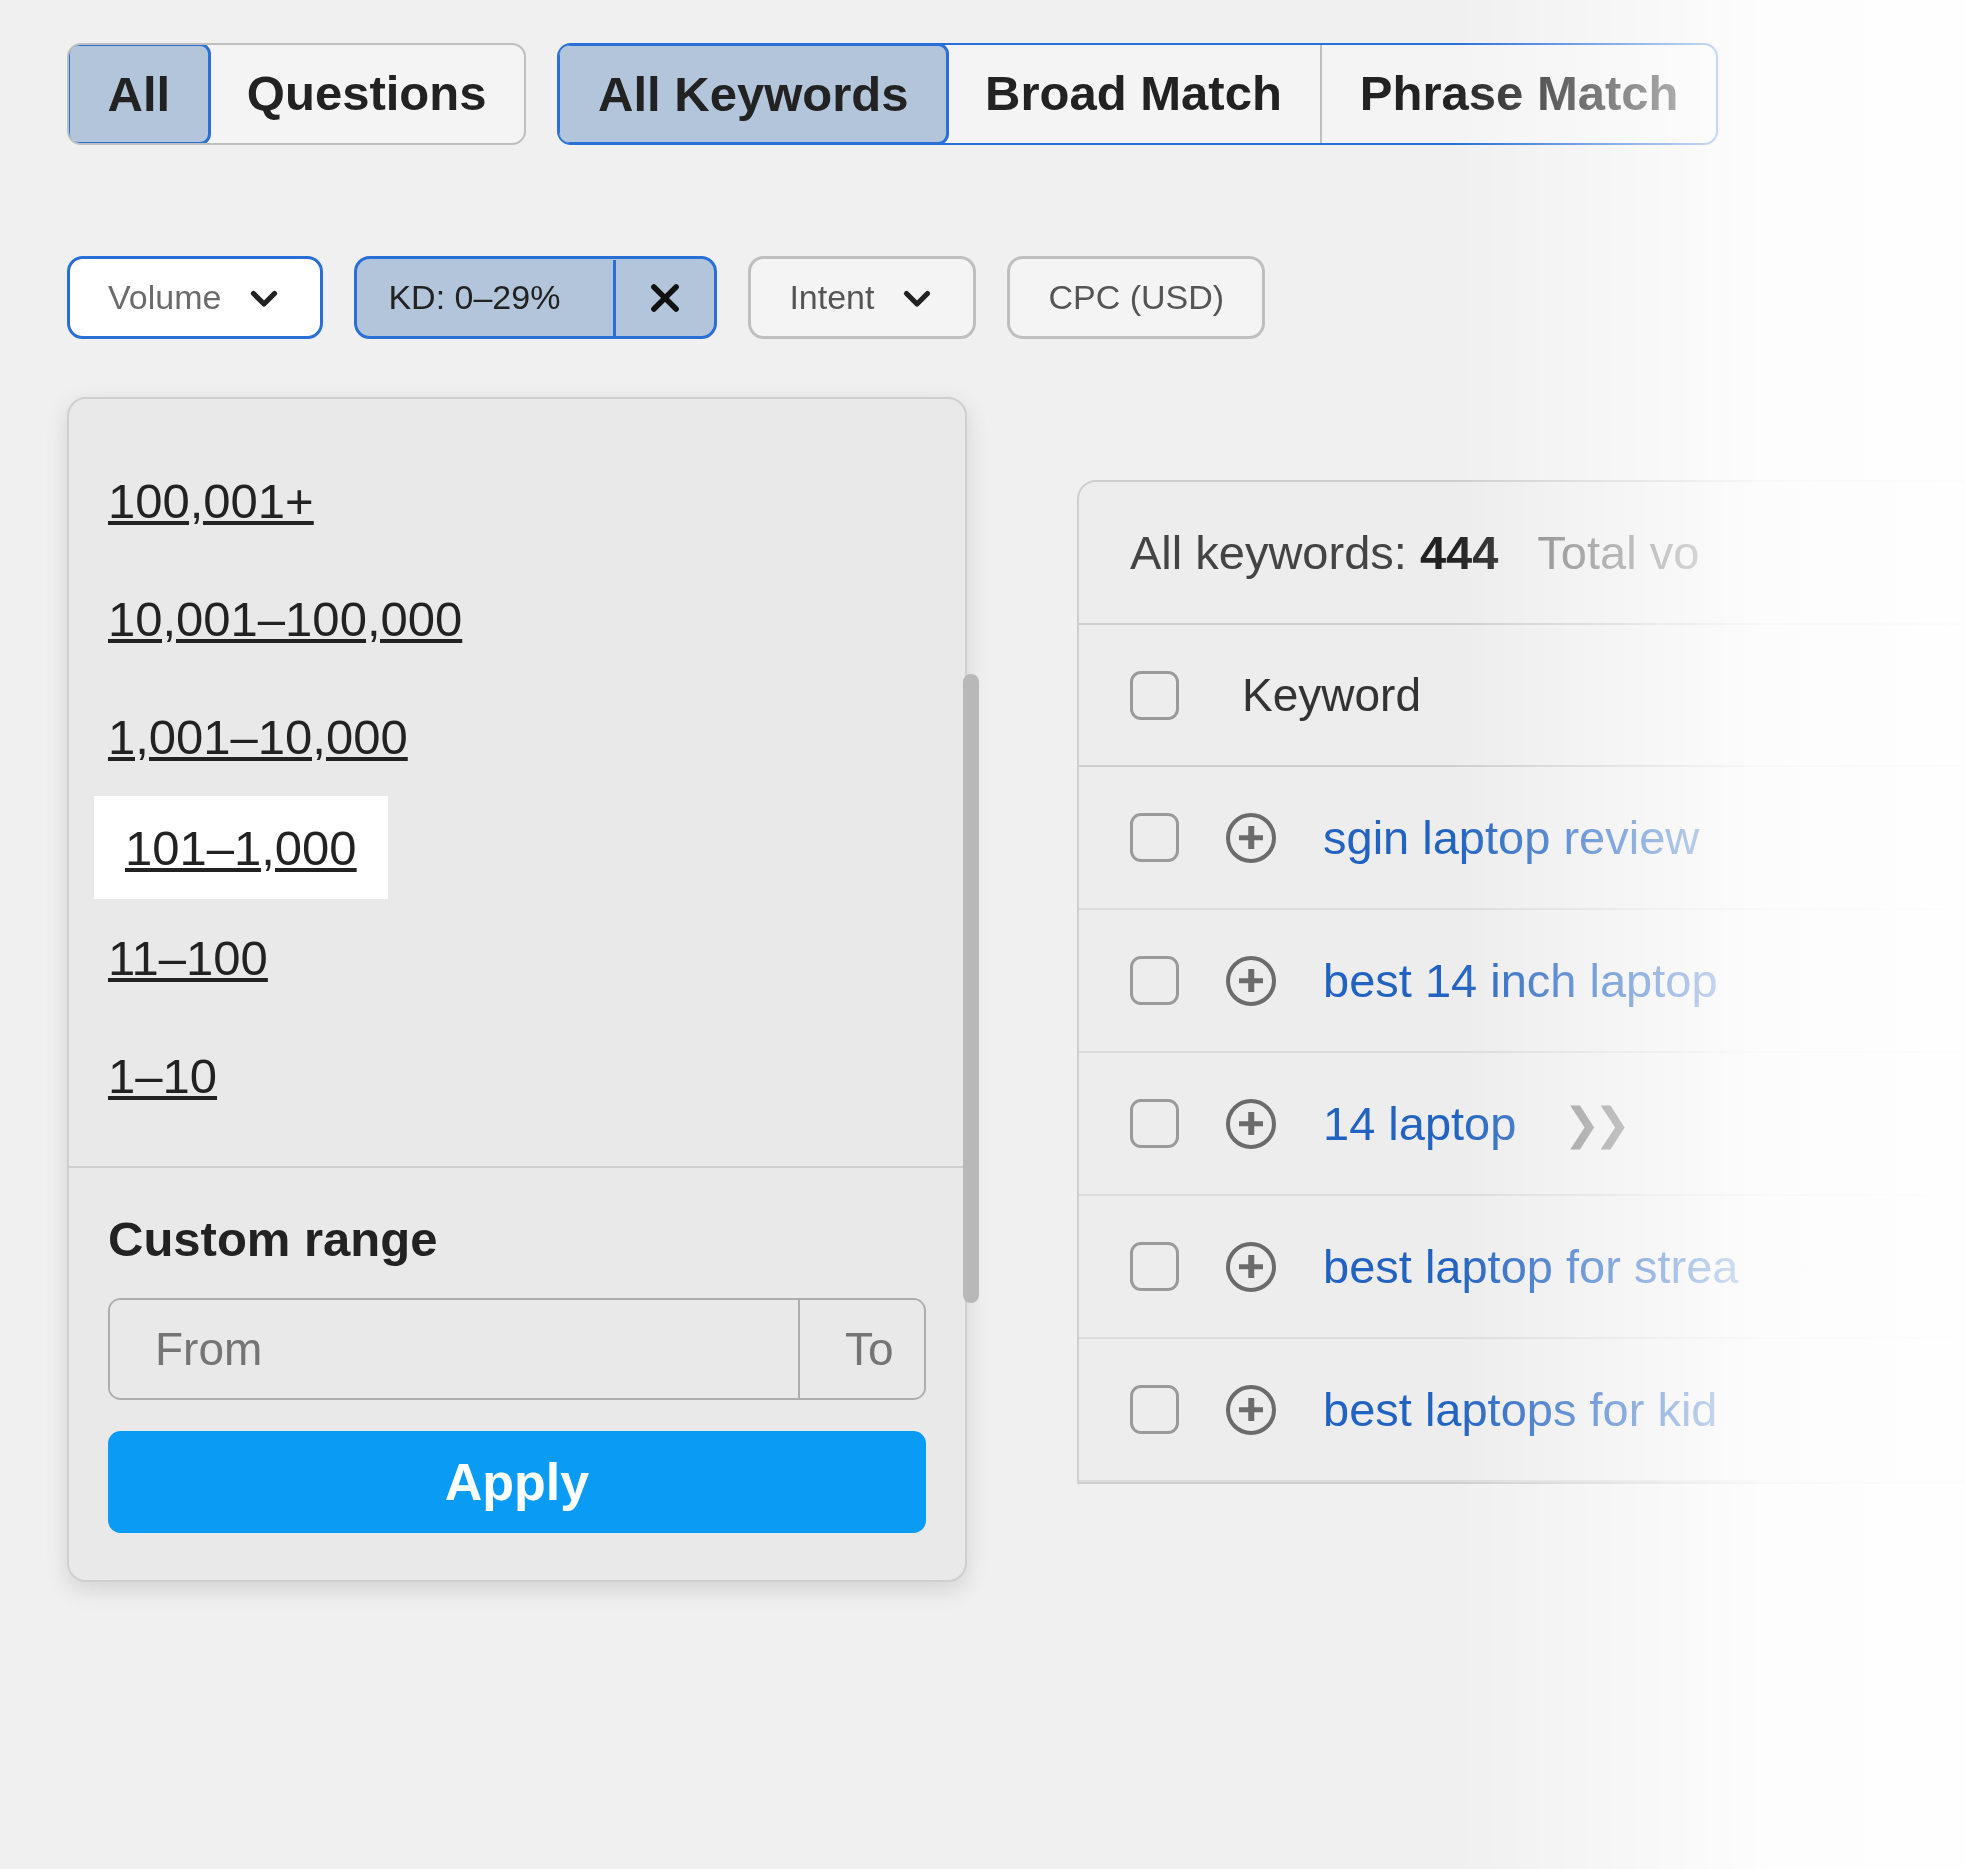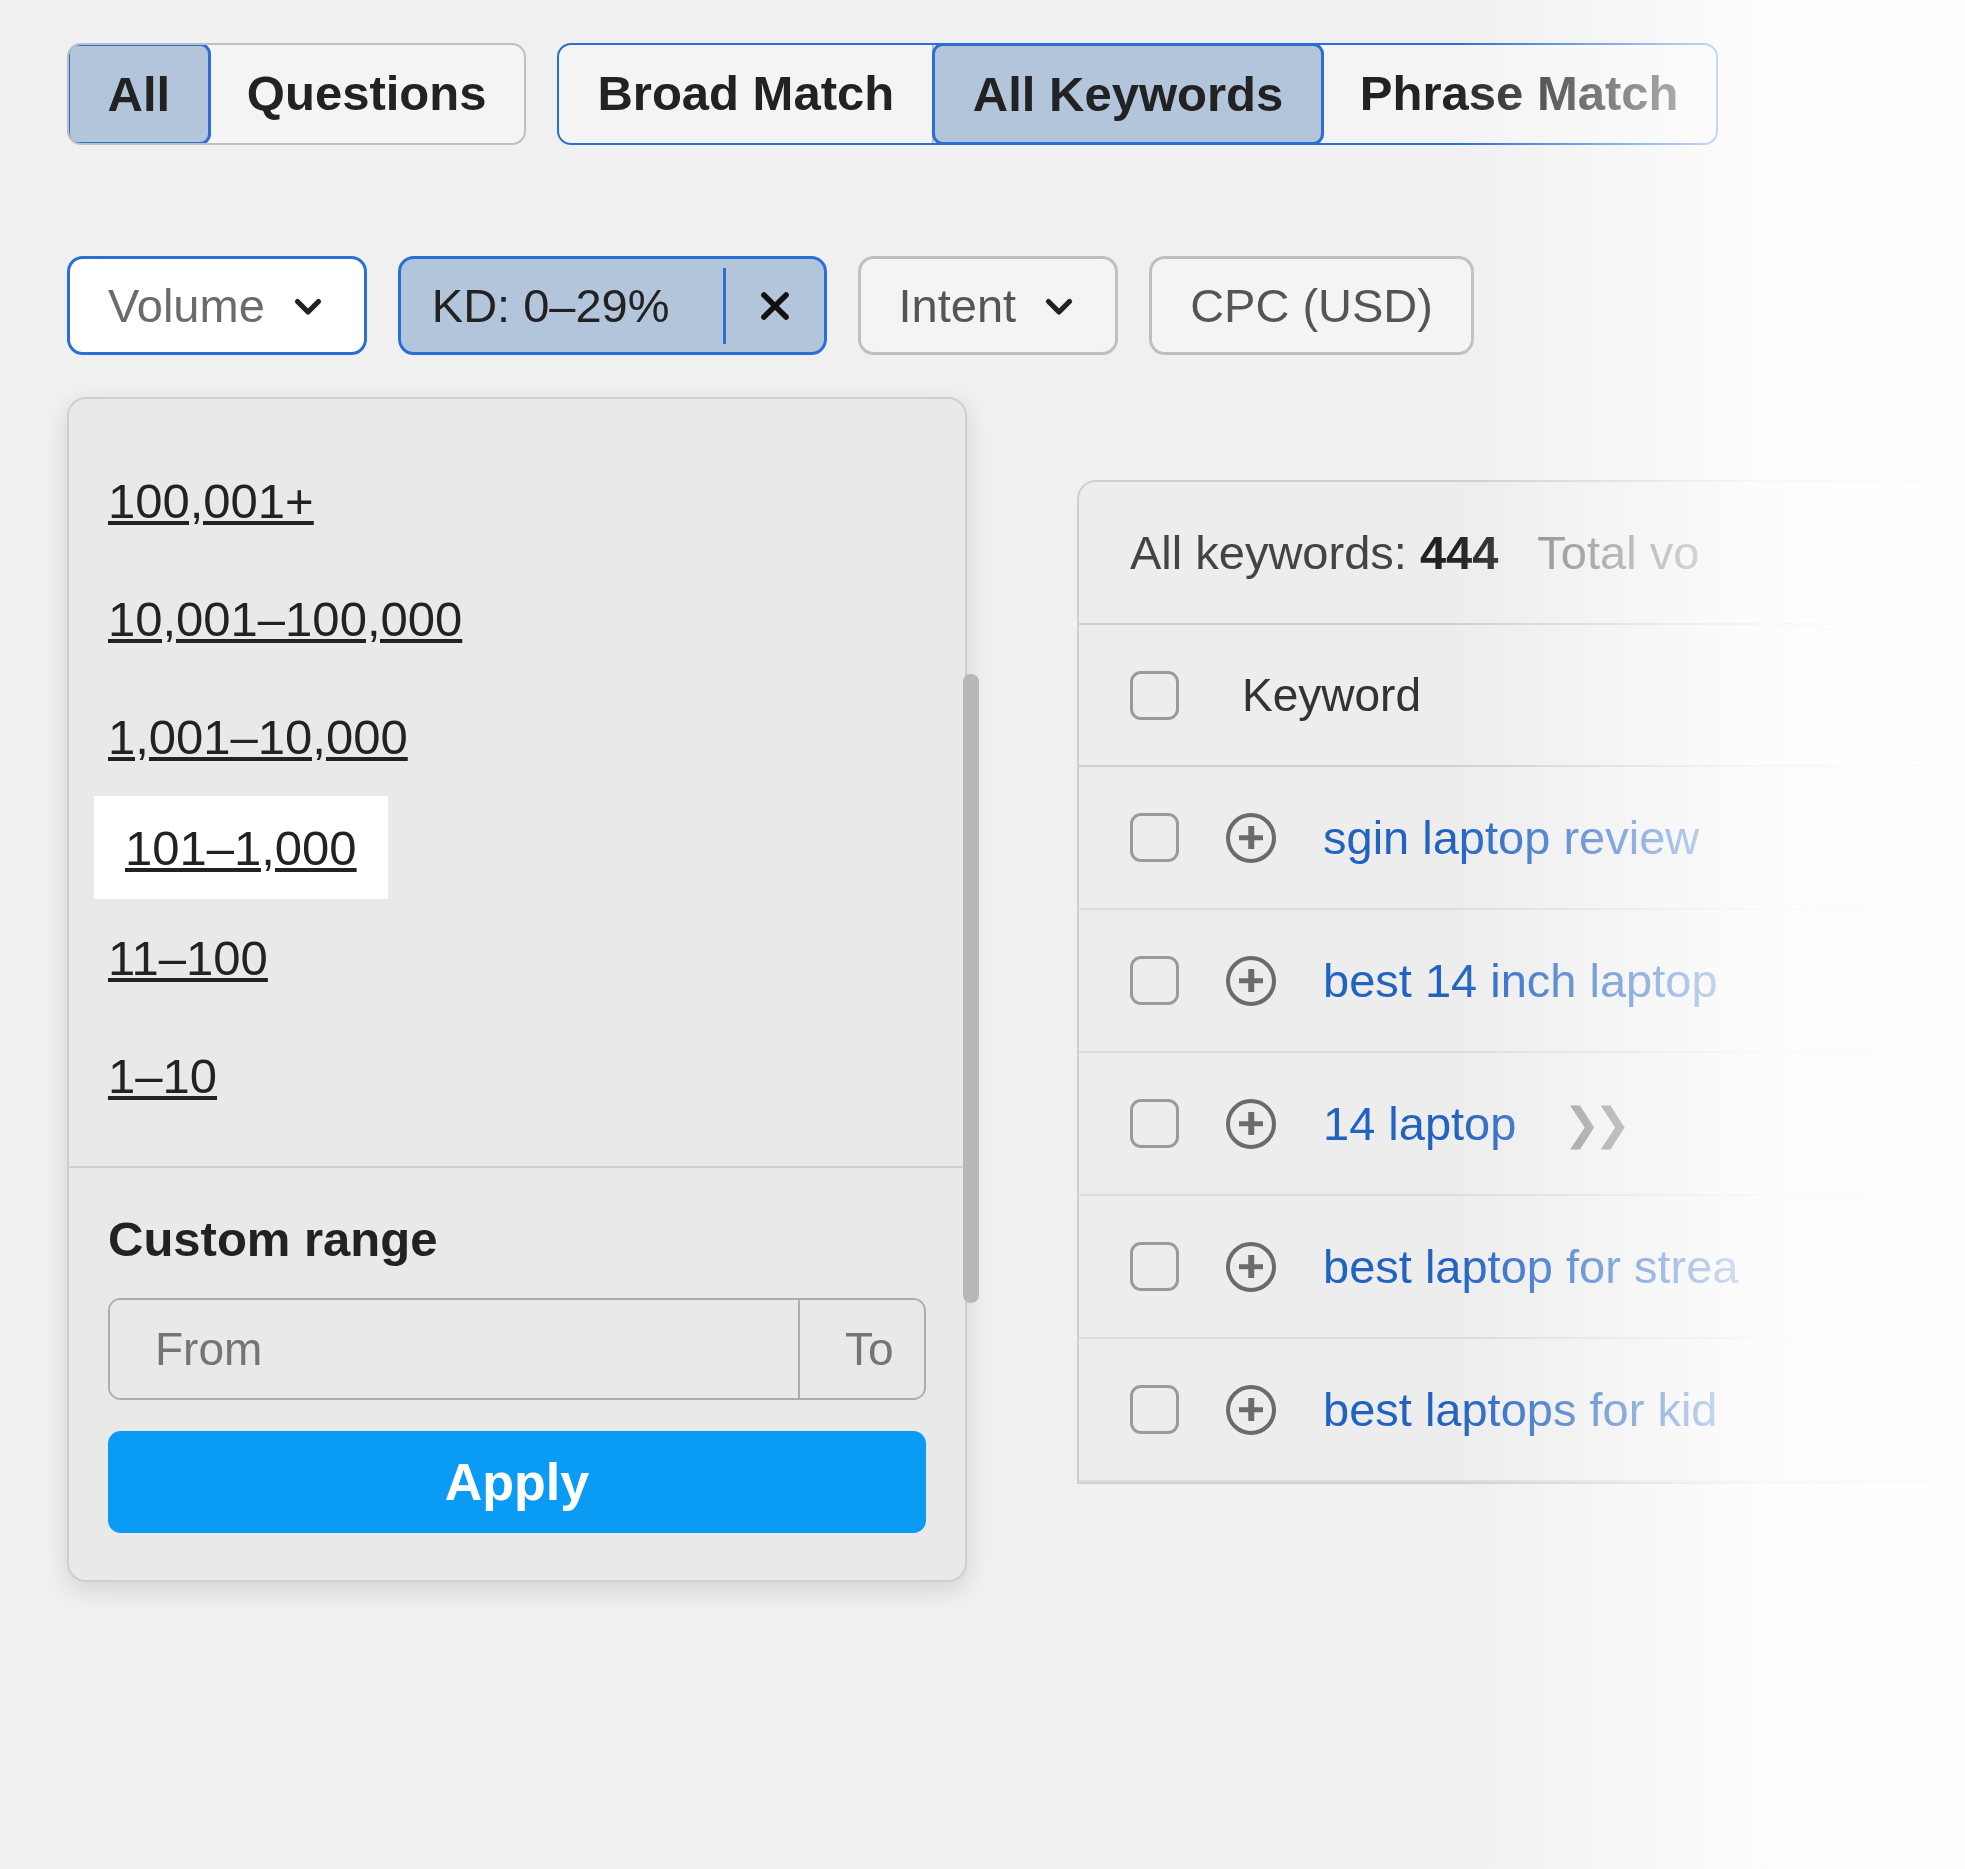--- a/index.html
+++ b/index.html
@@ -46,21 +46,21 @@
   .tab-group.blue-outline { border-color: #2a6fd6; }
 
   
   .filter-row {
     position: absolute;
     top: 256px;
     left: 67px;
     display: flex;
     gap: 31px;
     align-items: flex-end;
-    font-size: 47px;
+    font-size: 34px;
   }
   .chip {
     display: flex;
     align-items: center;
     gap: 25px;
     border: 3.1px solid #bfbfbf;
     border-radius: 15.7px;
     padding: 19px 38px;
     color: #555;
     background: #f4f4f4;
@@ -238,22 +238,22 @@
 </style>
 </head>
 <body>
 
 <div class="tab-row">
   <div class="tab-group">
     <div class="tab-item active">All</div>
     <div class="tab-item">Questions</div>
   </div>
   <div class="tab-group blue-outline">
+    <div class="tab-item active">All Keywords</div>
     <div class="tab-item">Broad Match</div>
-    <div class="tab-item active">All Keywords</div>
     <div class="tab-item">Phrase Match</div>
   </div>
 </div>
 
 <div class="filter-row">
   <div class="chip volume">
     <span>Volume</span>
     <span class="chevron-down">
       <svg viewBox="0 0 24 24" fill="none" stroke="#222" stroke-width="3.5" stroke-linecap="round" stroke-linejoin="round">
           <polyline points="5 9 12 16 19 9"></polyline>

